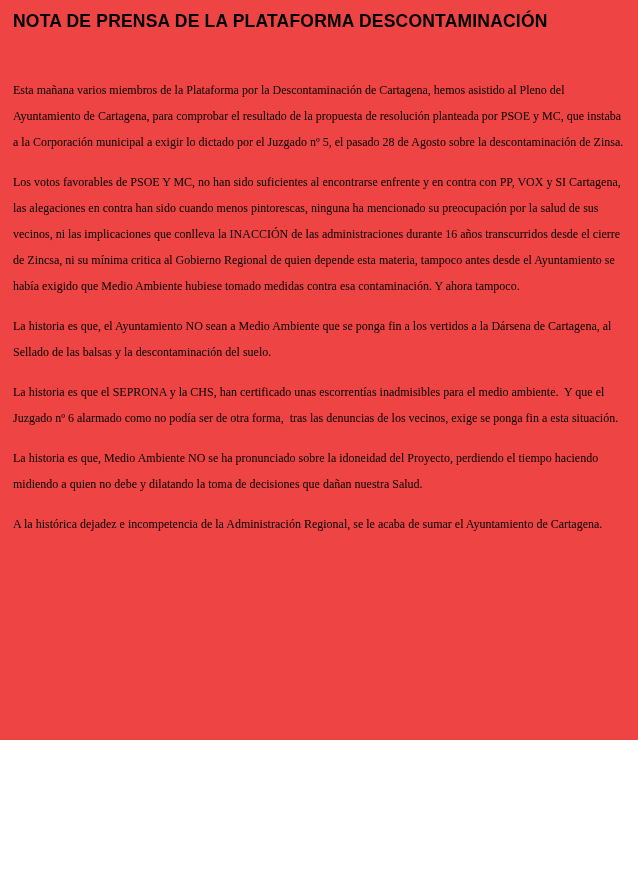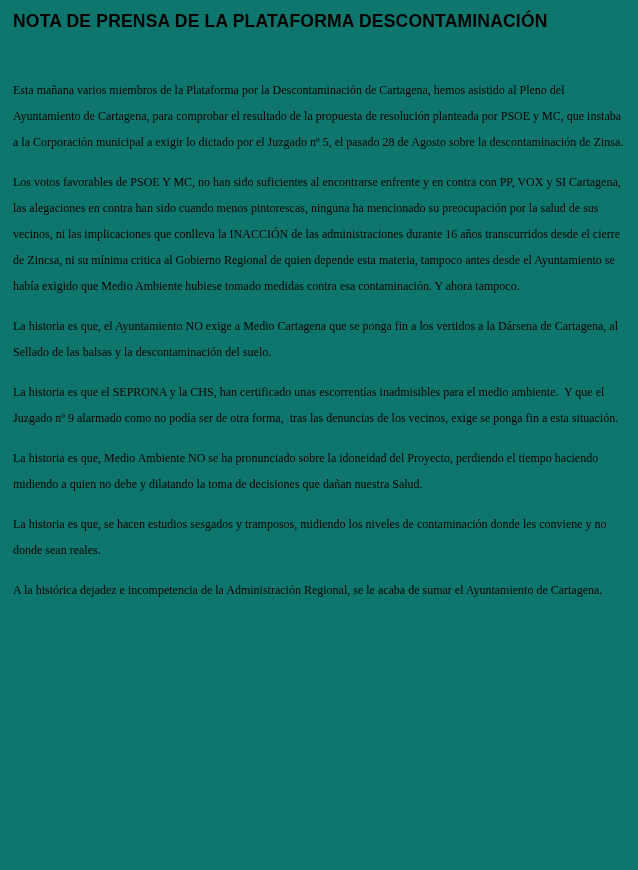--- a/index.html
+++ b/index.html
@@ -2,23 +2,23 @@
 <html><head>
 <meta charset="utf-8">
 <style>
   html, body {
     margin: 0;
     padding: 0;
     background: #ffffff;
   }
   .page {
     width: 638px;
-    height: 870px;
+    height: 740px;
     box-sizing: border-box;
-    background: #0f766e;
+    background: #ef4444;
     color: #000000;
     font-family: "Liberation Sans", "DejaVu Sans", sans-serif;
     padding: 6px 13px 0 13px;
     overflow: hidden;
   }
   .doc-title {
     font-size: 17.5px;
     font-weight: bold;
     letter-spacing: 0.2px;
     margin: 4px 0 44px 0;
@@ -36,24 +36,23 @@
 </head>
 <body>
 
 <div class="page">
   <h1 class="doc-title">NOTA DE PRENSA DE LA PLATAFORMA DESCONTAMINACIÓN</h1>
 
   <p class="doc-paragraph">Esta mañana varios miembros de la Plataforma por la Descontaminación de Cartagena, hemos asistido al Pleno del Ayuntamiento de Cartagena, para comprobar el resultado de la propuesta de resolución planteada por PSOE y MC, que instaba a la Corporación municipal a exigir lo dictado por el Juzgado nº 5, el pasado 28 de Agosto sobre la descontaminación de Zinsa.</p>
 
   <p class="doc-paragraph">Los votos favorables de PSOE Y MC, no han sido suficientes al encontrarse enfrente y en contra con PP, VOX y SI Cartagena, las alegaciones en contra han sido cuando menos pintorescas, ninguna ha mencionado su preocupación por la salud de sus vecinos, ni las implicaciones que conlleva la INACCIÓN de las administraciones durante 16 años transcurridos desde el cierre de Zincsa, ni su mínima critica al Gobierno Regional de quien depende esta materia, tampoco antes desde el Ayuntamiento se había exigido que Medio Ambiente hubiese tomado medidas contra esa contaminación. Y ahora tampoco.</p>
 
-  <p class="doc-paragraph">La historia es que, el Ayuntamiento NO exige a Medio Cartagena que se ponga fin a los vertidos a la Dársena de Cartagena, al Sellado de las balsas y la descontaminación del suelo.</p>
+  <p class="doc-paragraph">La historia es que, el Ayuntamiento NO sean a Medio Ambiente que se ponga fin a los vertidos a la Dársena de Cartagena, al Sellado de las balsas y la descontaminación del suelo.</p>
 
-  <p class="doc-paragraph">La historia es que el SEPRONA y la CHS, han certificado unas escorrentías inadmisibles para el medio ambiente.  Y que el Juzgado nº 9 alarmado como no podía ser de otra forma,  tras las denuncias de los vecinos, exige se ponga fin a esta situación.</p>
+  <p class="doc-paragraph">La historia es que el SEPRONA y la CHS, han certificado unas escorrentías inadmisibles para el medio ambiente.  Y que el Juzgado nº 6 alarmado como no podía ser de otra forma,  tras las denuncias de los vecinos, exige se ponga fin a esta situación.</p>
 
 
   <p class="doc-paragraph">La historia es que, Medio Ambiente NO se ha pronunciado sobre la idoneidad del Proyecto, perdiendo el tiempo haciendo midiendo a quien no debe y dilatando la toma de decisiones que dañan nuestra Salud.</p>
 
-  <p class="doc-paragraph">La historia es que, se hacen estudios sesgados y tramposos, midiendo los niveles de contaminación donde les conviene y no donde sean reales.</p>
 
   <p class="doc-paragraph">A la histórica dejadez e incompetencia de la Administración Regional, se le acaba de sumar el Ayuntamiento de Cartagena.</p>
 
 </div>
 
 </body></html>

